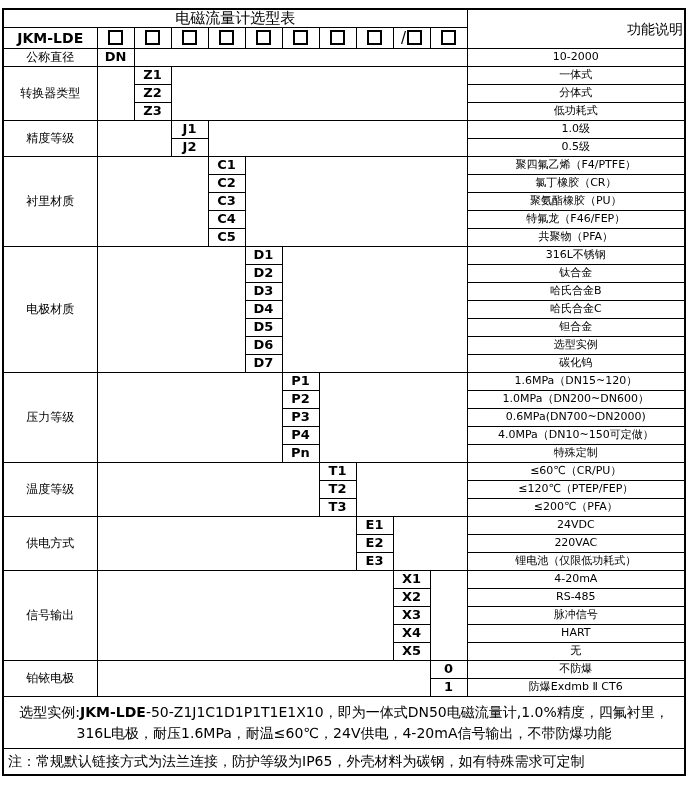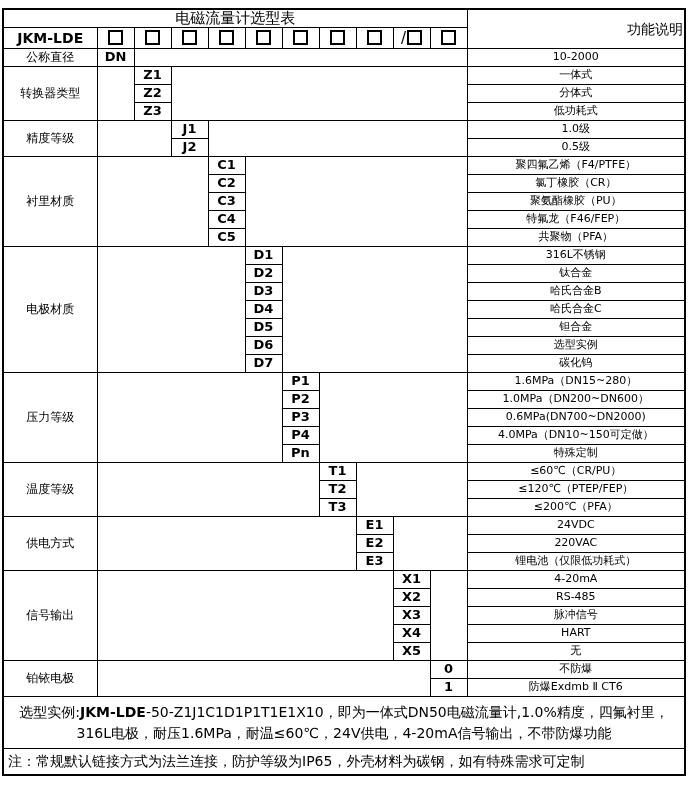--- a/index.html
+++ b/index.html
@@ -162,21 +162,21 @@
       </tr>
       <tr>
         <td class="code-cell">D7</td>
         <td class="desc-cell">碳化钨</td>
       </tr>
       <tr>
         <td class="group-label" rowspan="5">压力等级</td>
         <td rowspan="5" colspan="5"></td>
         <td class="code-cell">P1</td>
         <td rowspan="5" colspan="4"></td>
-        <td class="desc-cell">1.6MPa（DN15~280）</td>
+        <td class="desc-cell">1.6MPa（DN15~120）</td>
       </tr>
       <tr>
         <td class="code-cell">P2</td>
         <td class="desc-cell">1.0MPa（DN200~DN600）</td>
       </tr>
       <tr>
         <td class="code-cell">P3</td>
         <td class="desc-cell">0.6MPa(DN700~DN2000)</td>
       </tr>
       <tr>

